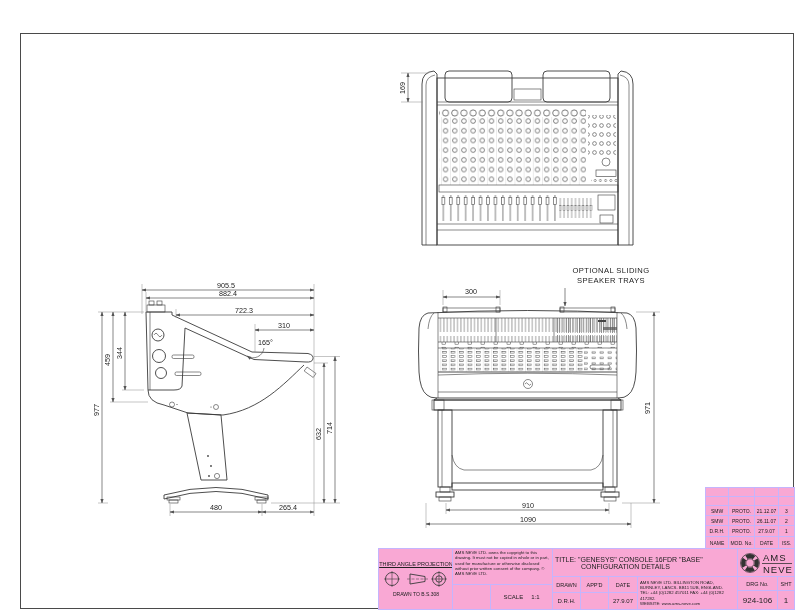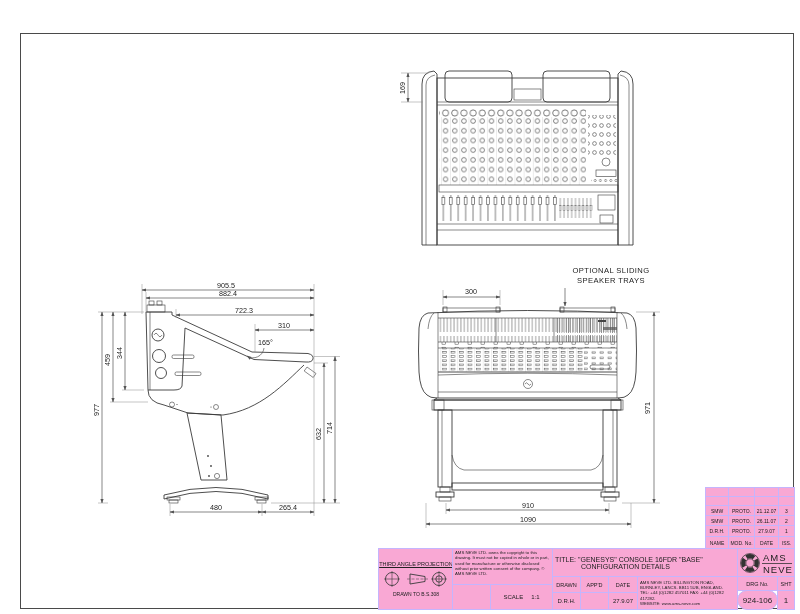--- a/index.html
+++ b/index.html
@@ -341,15 +341,15 @@
       <circle cx="12" cy="13" r="9.4" fill="none" stroke="#333" stroke-width=".8"></circle>
       <circle cx="12" cy="13" r="4.2" fill="none" stroke="#333" stroke-width=".8"></circle>
       <circle cx="12" cy="13" r="6.8" fill="none" stroke="#333" stroke-width="4.2" stroke-dasharray="8.1 2.6" stroke-dashoffset="4"></circle>
       <text x="25" y="11" class="t10" style="font-size:9.5px;">AMS</text>
       <text x="25" y="23" class="t10" style="font-size:9.5px;">NEVE</text>
       <line x1="24" y1="13.5" x2="54" y2="13.5" stroke="#333" stroke-width=".8"></line>
     </svg>
   </div>
   <div class="cell t55" style="left:737px;top:576px;width:41px;height:15px;">DRG No.</div>
   <div class="cell t55" style="left:777px;top:576px;width:18px;height:15px;">SHT</div>
-  <div class="cell t8" style="left:737px;top:590px;width:41px;height:20px;border-radius:10px;">924-106</div>
+  <div class="cell t8" style="left:737px;top:590px;width:41px;height:20px;">924-106</div>
   <div class="cell t8" style="left:777px;top:590px;width:18px;height:20px;">1</div>
 </div>
 
 </body></html>

